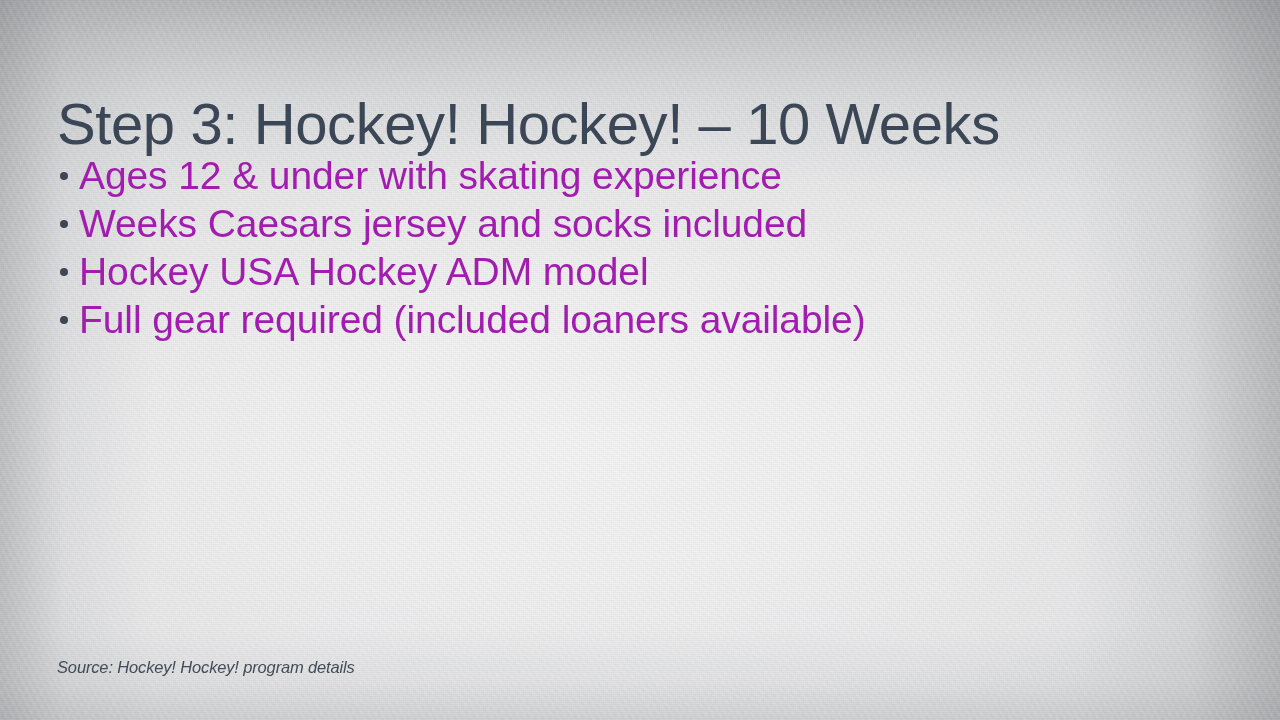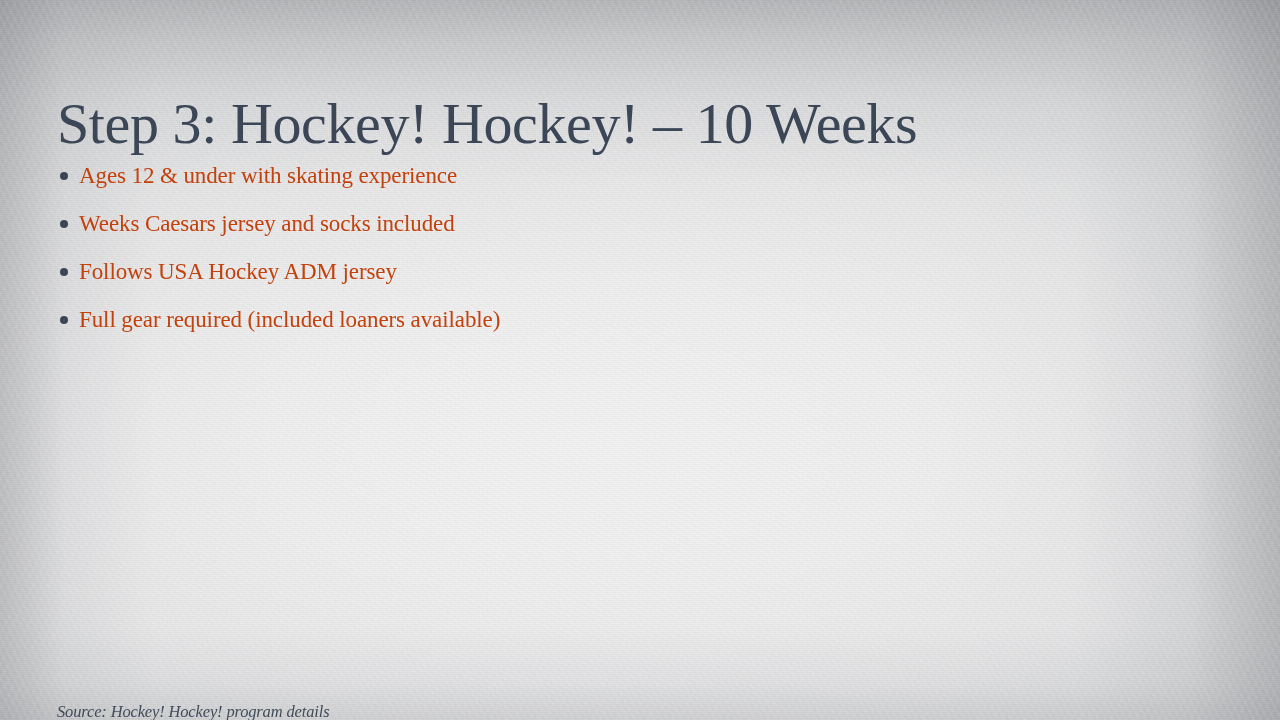--- a/index.html
+++ b/index.html
@@ -94,21 +94,20 @@
       repeating-linear-gradient(117deg,
         rgba(255,255,255,0.14) 0px, rgba(255,255,255,0.14) 2px,
         rgba(140,140,145,0.04) 2px, rgba(140,140,145,0.04) 7px);
     mix-blend-mode: overlay;
   }
 
   
   .content {
     position: absolute;
     inset: 0;
-    font-family: Liberation Serif, serif;
   }
 
   .slide-title {
     position: absolute;
     left: 57px;
     top: 51px;
     width: 1150px;
     font-size: 58px;
     font-weight: 300;
     letter-spacing: -0.4px;
@@ -125,24 +124,24 @@
     list-style: none;
     margin: 0;
     padding: 0;
   }
 
   .bullet-item {
     position: relative;
     height: 48px;
     line-height: 48px;
     padding-left: 22px;
-    font-size: 23px;
+    font-size: 39px;
     font-weight: 400;
     letter-spacing: -0.1px;
-    color: #c2410c;
+    color: #a21caf;
     white-space: nowrap;
   }
 
   .bullet-dot {
     position: absolute;
     left: 3px;
     top: 50%;
     transform: translateY(-50%);
     width: 8px;
     height: 8px;
@@ -153,21 +152,20 @@
   .source-note {
     position: absolute;
     left: 57px;
     top: 658px;
     font-size: 16.5px;
     font-style: italic;
     font-weight: 400;
     letter-spacing: -0.15px;
     color: #414c5b;
     white-space: nowrap;
-    margin-top: 44px;
   }
 </style>
 </head>
 <body>
 
 <div id="slide">
 
   <div class="bg-layer bg-base"></div>
   <div class="bg-layer bg-topshade"></div>
   <div class="bg-layer bg-sideshade"></div>
@@ -183,21 +181,21 @@
       <li class="bullet-item">
         <span class="bullet-dot"></span>
         <span>Ages 12 &amp; under with skating experience</span>
       </li>
       <li class="bullet-item">
         <span class="bullet-dot"></span>
         <span>Weeks Caesars jersey and socks included</span>
       </li>
       <li class="bullet-item">
         <span class="bullet-dot"></span>
-        <span>Follows USA Hockey ADM jersey</span>
+        <span>Hockey USA Hockey ADM model</span>
       </li>
       <li class="bullet-item">
         <span class="bullet-dot"></span>
         <span>Full gear required (included loaners available)</span>
       </li>
     </ul>
 
     <div class="source-note">Source: Hockey! Hockey! program details</div>
 
   </div>

